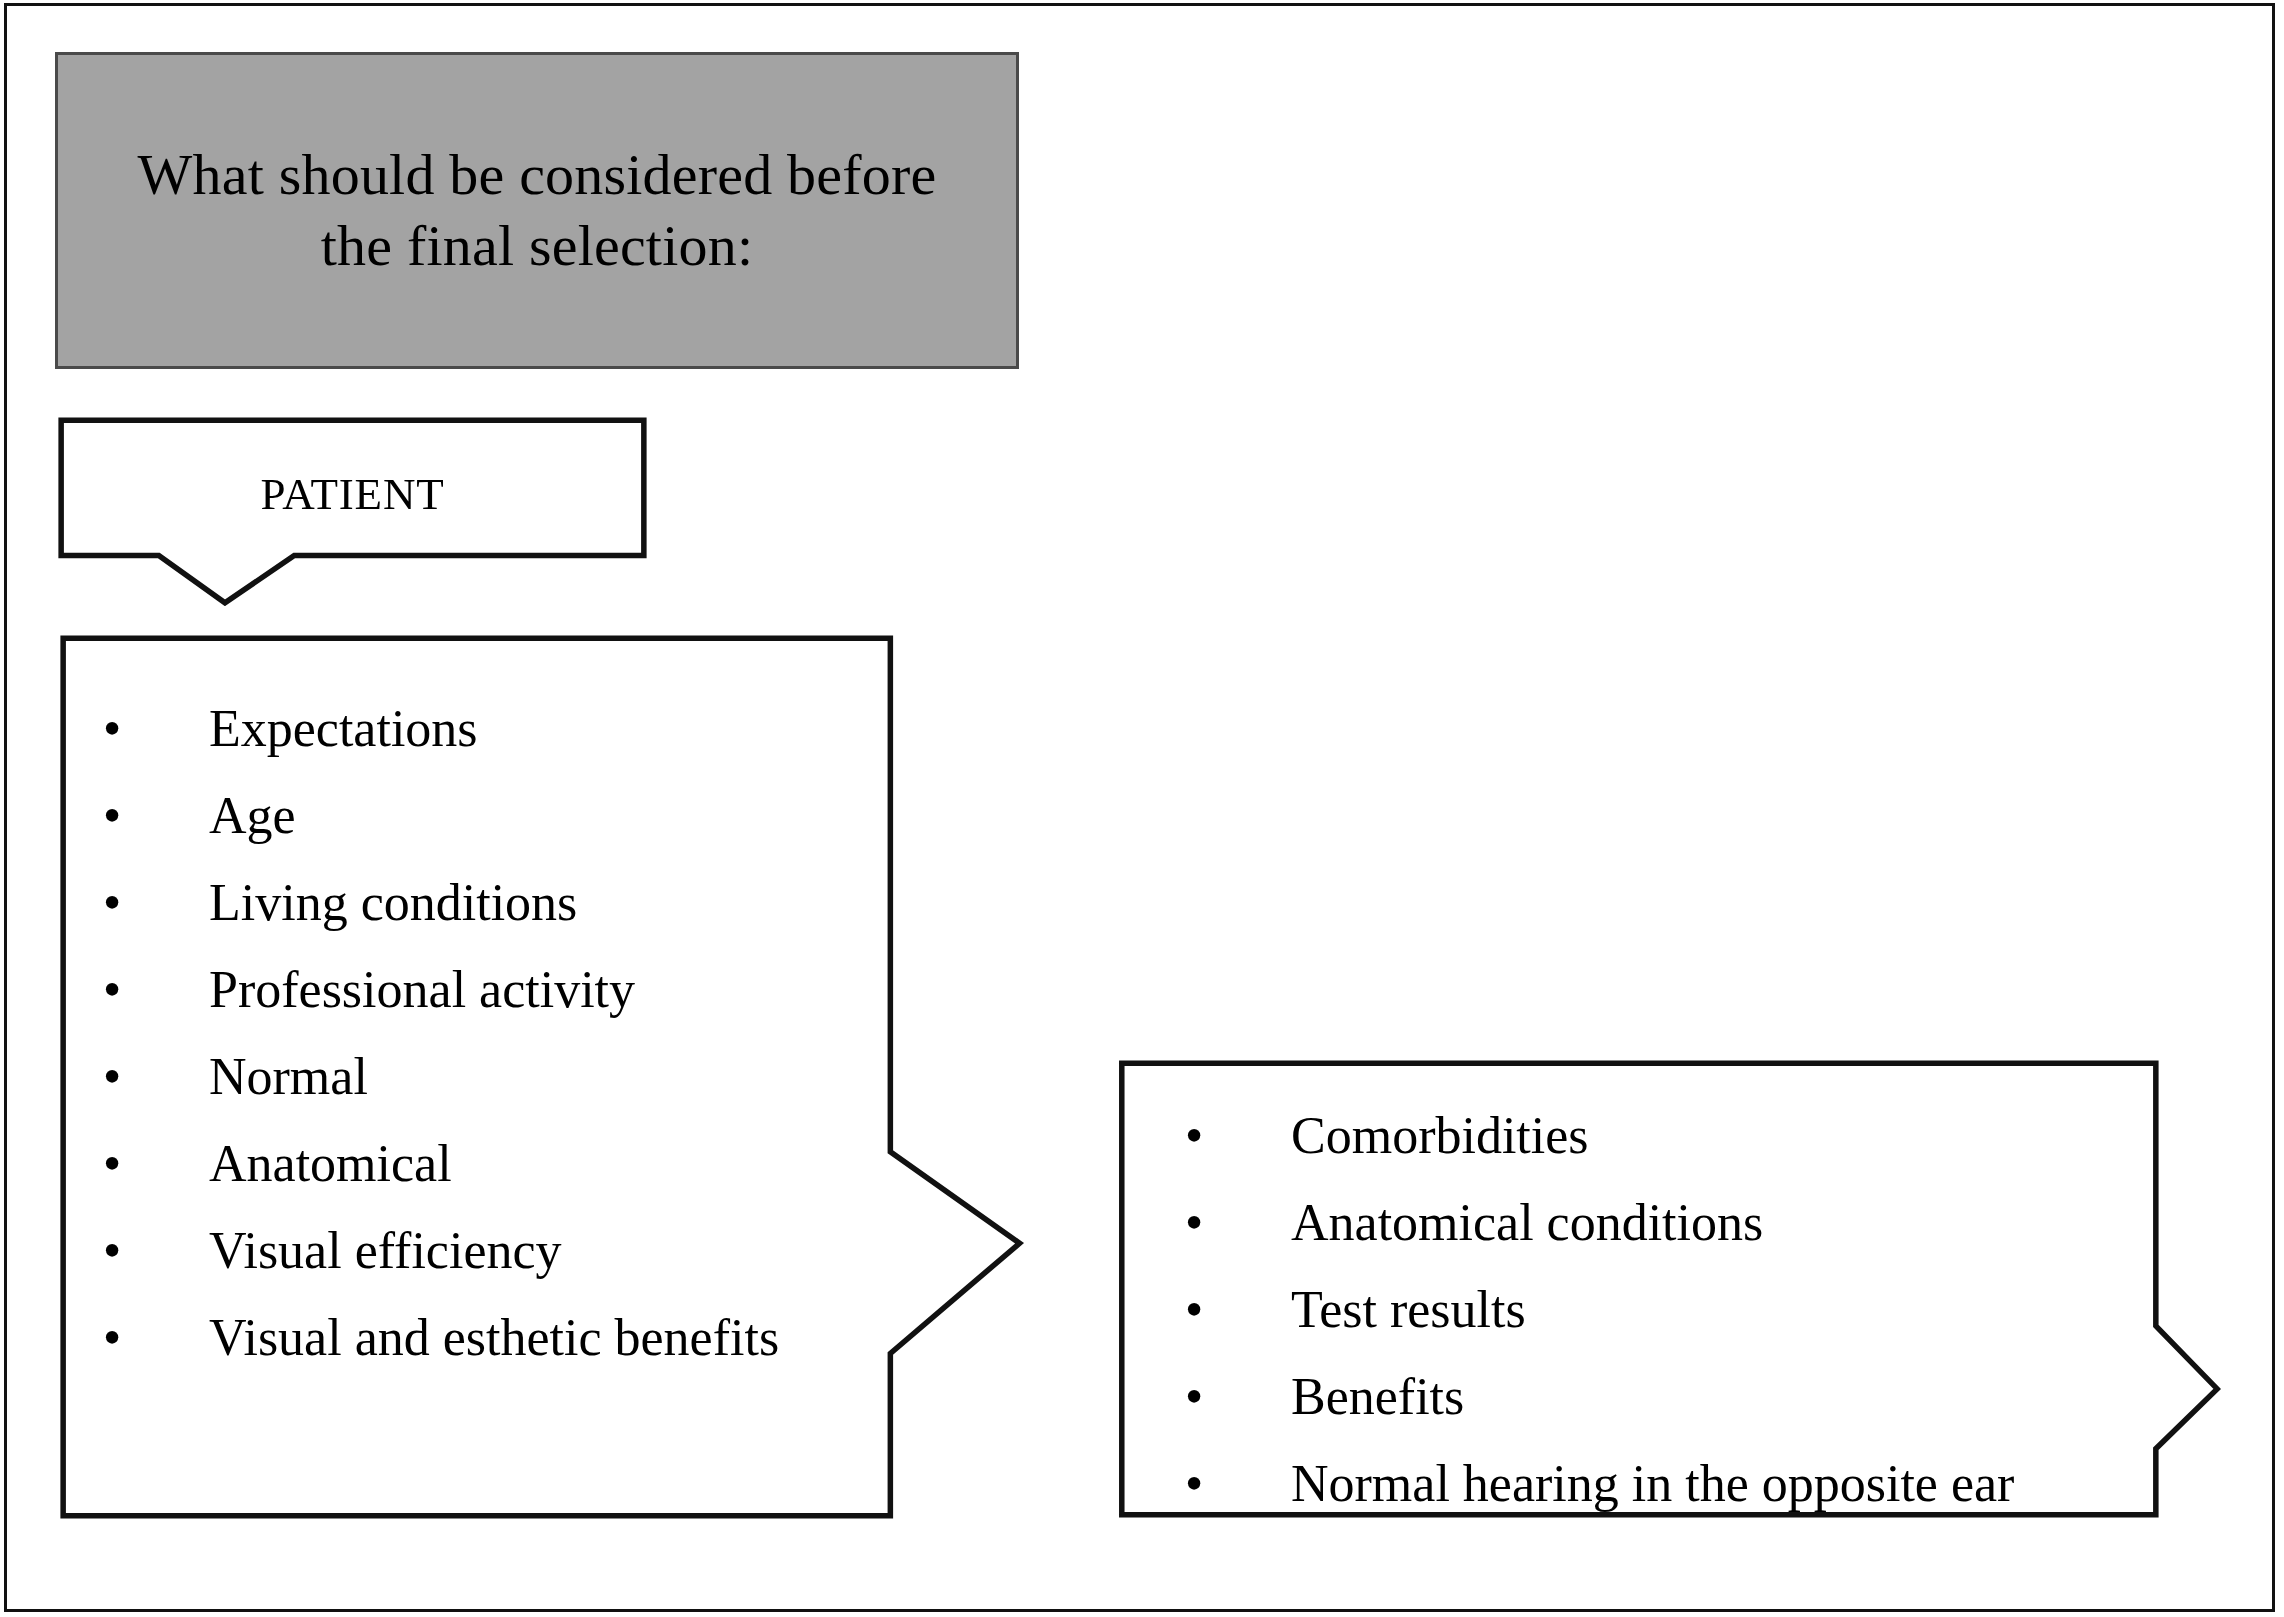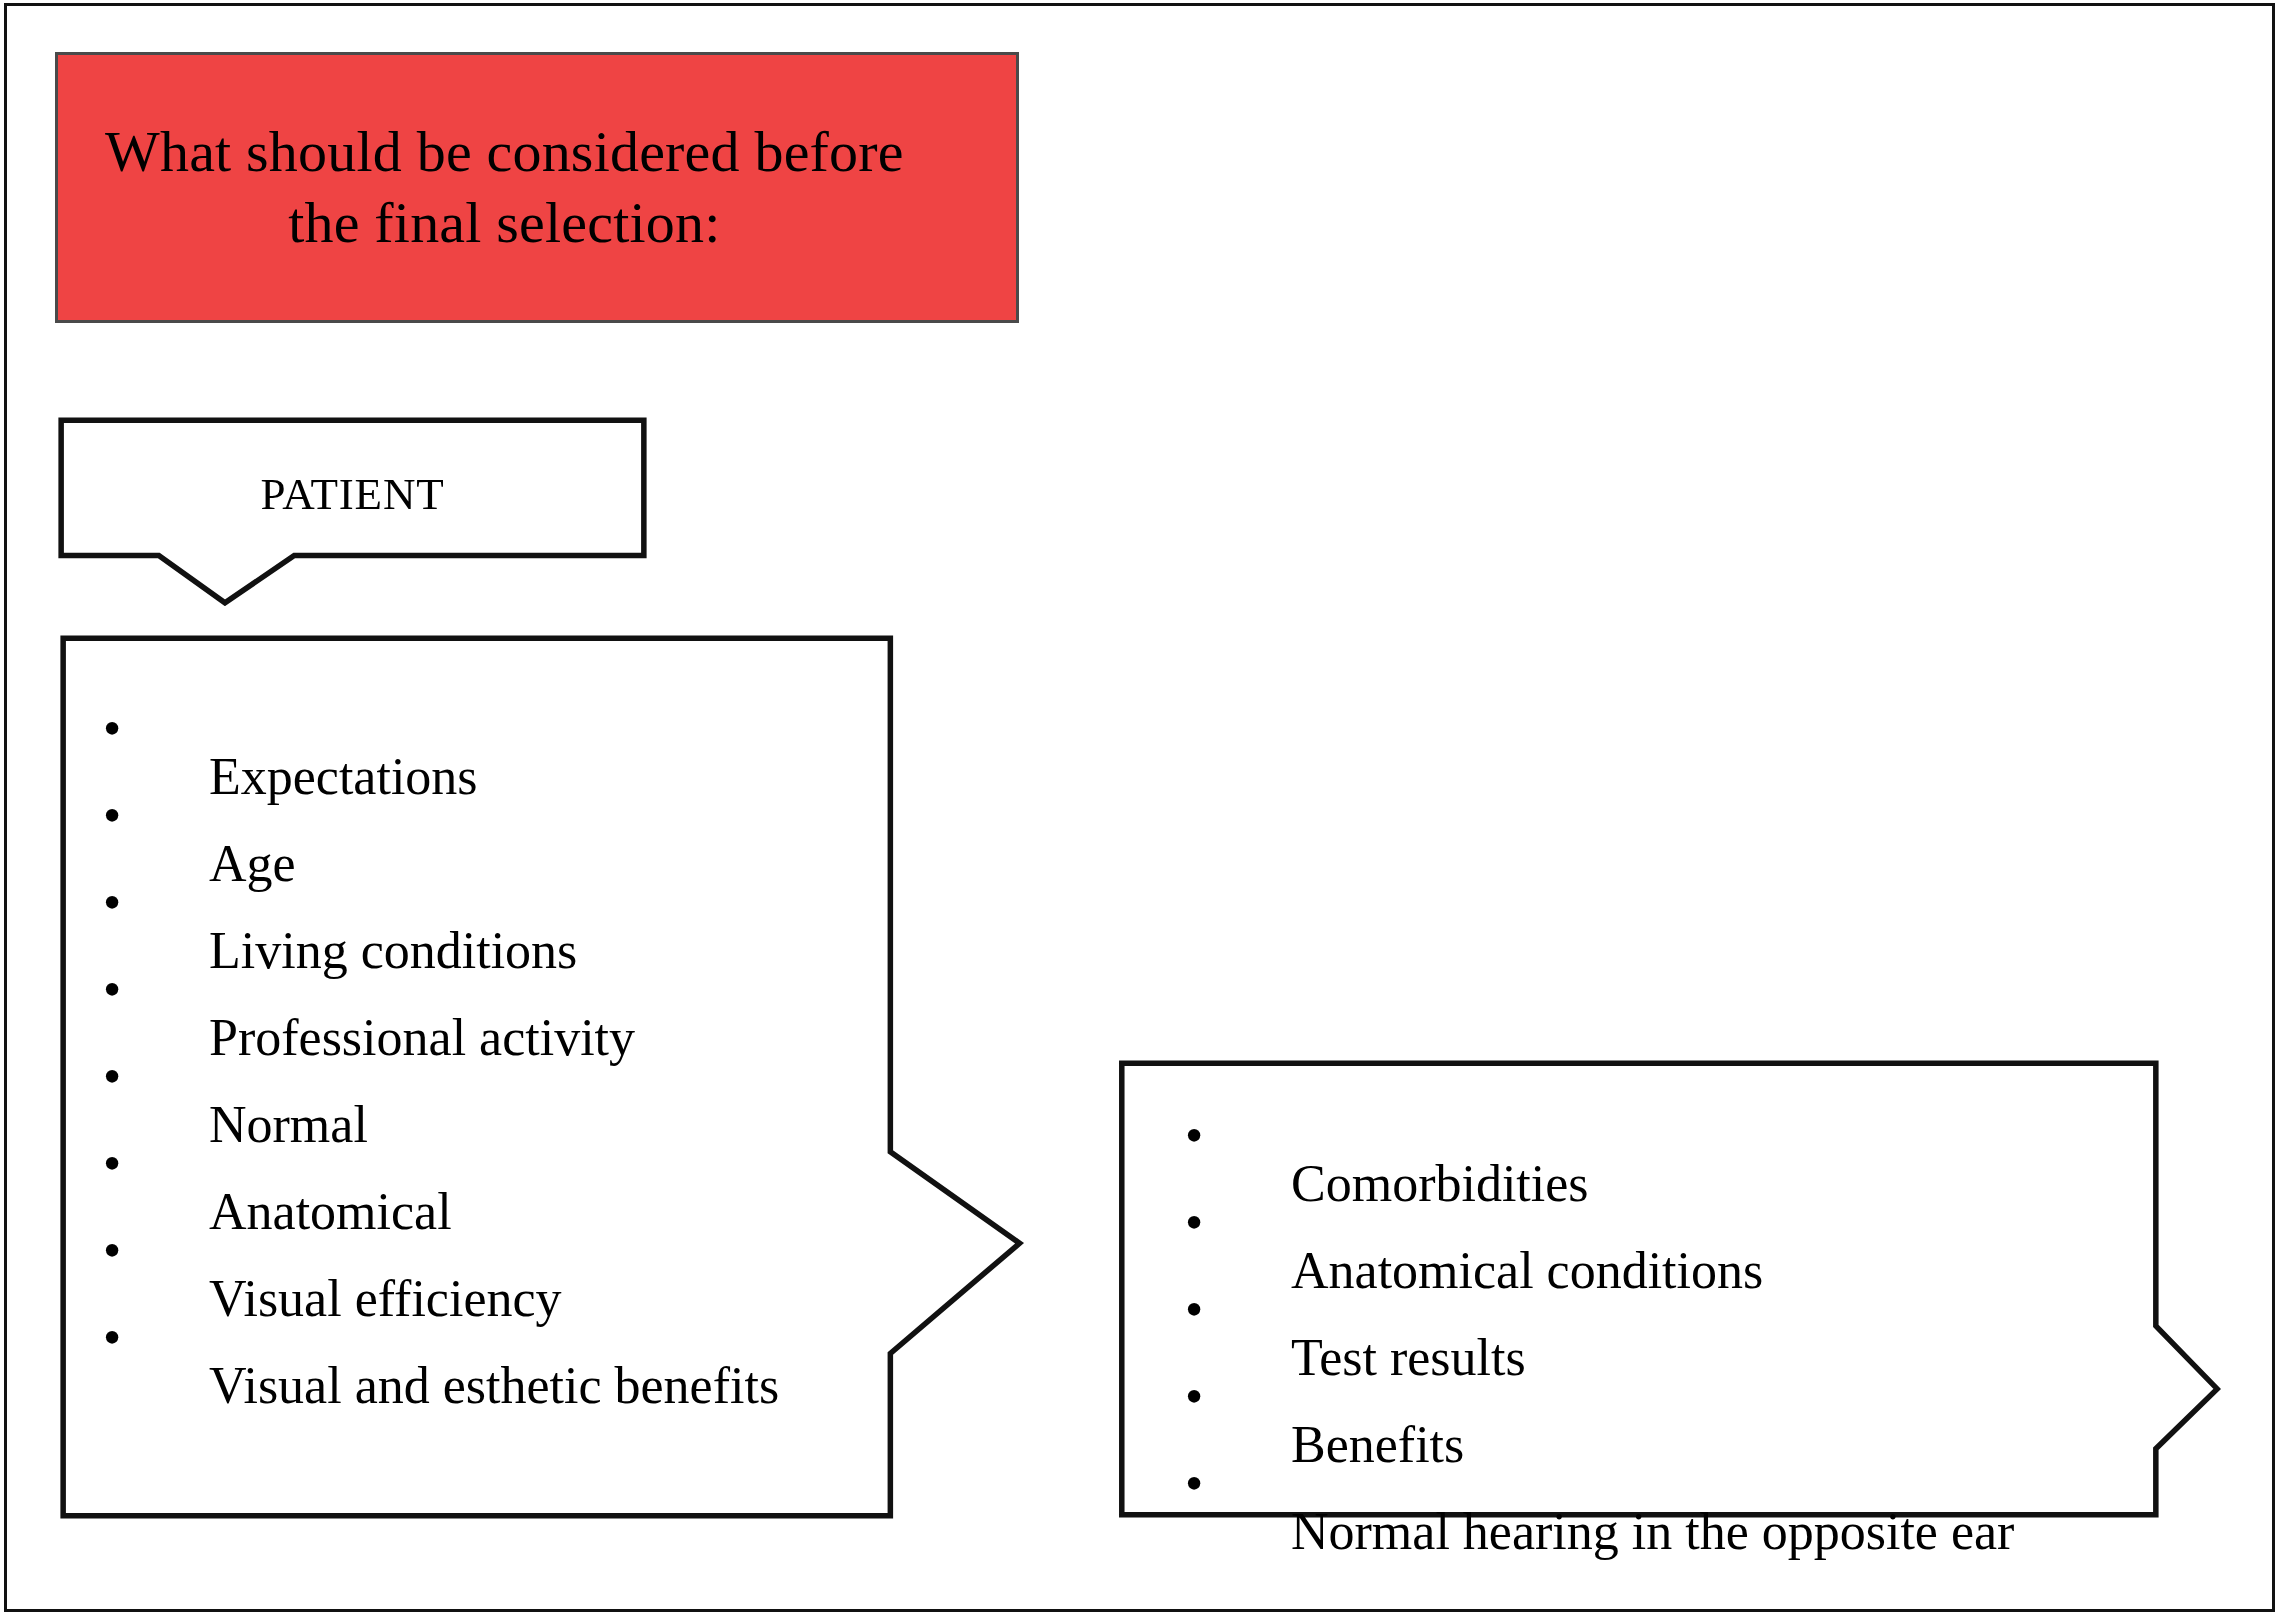--- a/index.html
+++ b/index.html
@@ -28,27 +28,27 @@
     border: 3.9px solid #111111;
     box-sizing: border-box;
   }
 
   
   #title-box {
     position: absolute;
     left: 55px;
     top: 52px;
     width: 964px;
-    height: 271px;
+    height: 317px;
     border: 3.2px solid #4a4a4a;
     box-sizing: border-box;
-    background: #ef4444;
+    background: #a3a3a3;
     display: flex;
     align-items: center;
-    justify-content: flex-start;
+    justify-content: center;
   }
   #title-text {
     font-size: 58px;
     line-height: 1.22;
     text-align: center;
     letter-spacing: 0.2px;
     padding: 0 47px;
     white-space: pre-line;
   }
 
@@ -107,21 +107,20 @@
     position: absolute;
     left: 0;
     top: 0;
     font-size: 52px;
     line-height: 1;
   }
   .bullet-label {
     position: absolute;
     top: 0;
     line-height: 1;
-    margin-top: 48px;
   }
 
   
   #left-box { left: 60px; top: 635px; width: 969px; height: 884px; }
   #left-box .bullet-list { padding: 68px 0 0 43px; }
   #left-box .bullet-item { height: 87px; }
   #left-box .bullet-label { left: 106px; }
 
   
   #right-box { left: 1118px; top: 1060px; width: 1103px; height: 458px; }

